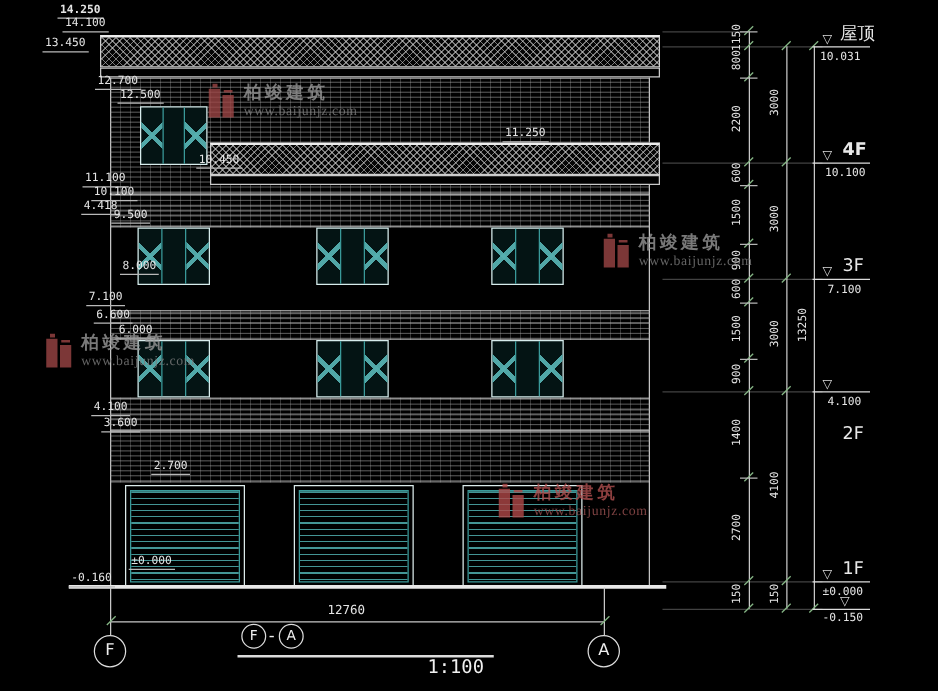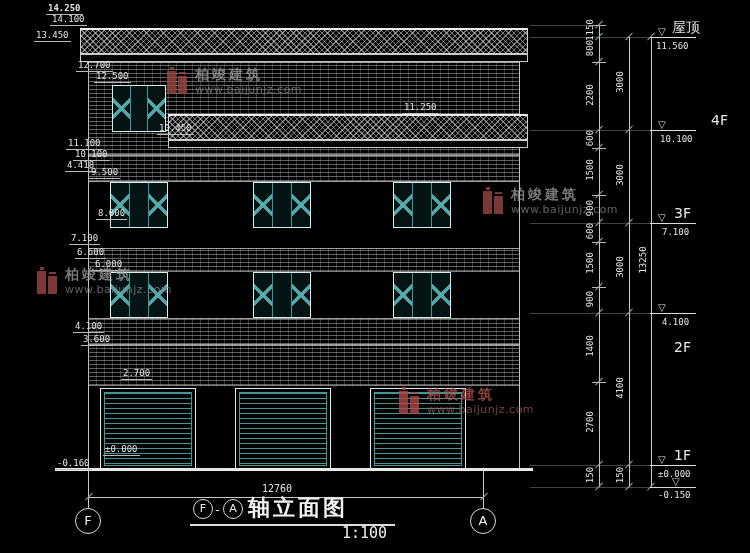--- a/index.html
+++ b/index.html
@@ -40,21 +40,21 @@
   .bubble.big{width:26px;height:26px;line-height:24px;font-size:13px;}
   .bubble.small{width:20px;height:20px;line-height:18px;font-size:11px;}
   .lvlmark-line{position:absolute;height:1px;background:#dcdcdc;}
   .lvlmark-tri{position:absolute;font-size:10px;color:#dcdcdc;line-height:10px;}
   .lvlmark-name{position:absolute;font-size:14px;color:#e8e8e8;white-space:nowrap;line-height:11px;}
   .lvlmark-val{position:absolute;font-family:"DejaVu Sans Mono","Liberation Mono",monospace;
                font-size:9px;color:#e4e4e4;white-space:nowrap;line-height:10px;}
   .wm{position:absolute;display:flex;gap:5px;align-items:flex-start;opacity:.8;}
   .wm-logo{fill:#9c4545;flex:none;}
   .wm-brand{font-size:14px;font-weight:bold;color:#989898;letter-spacing:3px;line-height:1.15;}
-  .wm-url{font-size:11px;color:#7d7d7d;letter-spacing:.5px;margin-top:1px;}
+  .wm-url{font-size:11px;color:#7d7d7d;letter-spacing:.5px;margin-top:1px;font-family:Liberation Serif, serif;}
   .wm.red .wm-brand{color:#b04f4f;}
   .wm.red .wm-url{color:#9d5353;}
   .wm.red .wm-logo{fill:#b04848;}
   .title-name{position:absolute;font-size:22px;font-weight:bold;color:#f0f0f0;letter-spacing:3px;line-height:24px;}
   .title-scale{position:absolute;font-size:15px;color:#f0f0f0;font-family:"DejaVu Sans Mono","Liberation Mono",monospace;line-height:18px;}
   .title-sep{position:absolute;font-size:13px;color:#eee;line-height:14px;}
 </style>
 </head>
 <body>
 
@@ -150,21 +150,20 @@
   <span class="tick" style="left:84px;top:496px;"></span>
   <span class="tick" style="left:479px;top:496px;"></span>
   <span class="dimtxt" style="left:262px;top:484px;font-size:10px;">12760</span>
 
   <div class="bubble big" style="left:75px;top:508px;">F</div>
   <div class="bubble big" style="left:470px;top:508px;">A</div>
 
   <div class="bubble small" style="left:193px;top:499px;">F</div>
   <span class="title-sep" style="left:215px;top:503px;">-</span>
   <div class="bubble small" style="left:223px;top:499px;">A</div>
-  <span class="title-name" style="left:248px;top:496px;">轴立面图</span>
   <span class="title-scale" style="left:342px;top:524px;">1:100</span>
   <div class="abs" style="left:190px;top:524px;width:205px;height:2px;background:#dcdcdc;"></div>
 
   <div class="dim-ext" style="left:530px;top:25px;width:70px;"></div>
   <div class="dim-ext" style="left:530px;top:37px;width:128px;"></div>
   <div class="dim-ext" style="left:530px;top:130px;width:128px;"></div>
   <div class="dim-ext" style="left:530px;top:223px;width:128px;"></div>
   <div class="dim-ext" style="left:530px;top:313px;width:128px;"></div>
   <div class="dim-ext" style="left:530px;top:465px;width:128px;"></div>
   <div class="dim-ext" style="left:530px;top:487px;width:128px;"></div>
@@ -222,25 +221,25 @@
   <span class="rot" style="left:600px;top:170px;">3000</span>
   <span class="rot" style="left:600px;top:262px;">3000</span>
   <span class="rot" style="left:600px;top:383px;">4100</span>
   <span class="rot" style="left:600px;top:470px;">150</span>
 
   <span class="rot" style="left:618px;top:255px;width:50px;">13250</span>
 
   <div class="lvlmark-line" style="left:650px;top:37px;width:46px;"></div>
   <span class="lvlmark-tri" style="left:658px;top:27px;">▽</span>
   <span class="lvlmark-name" style="left:672px;top:22px;">屋顶</span>
-  <span class="lvlmark-val" style="left:656px;top:41px;">11.560</span>
+  <span class="lvlmark-val" style="left:656px;top:41px;">10.031</span>
 
   <div class="lvlmark-line" style="left:650px;top:130px;width:46px;"></div>
   <span class="lvlmark-tri" style="left:658px;top:120px;">▽</span>
-  <span class="lvlmark-name" style="left:711px;top:115px;">4F</span>
+  <span class="lvlmark-name" style="left:674px;top:115px;font-weight:bold;">4F</span>
   <span class="lvlmark-val" style="left:660px;top:134px;">10.100</span>
 
   <div class="lvlmark-line" style="left:650px;top:223px;width:46px;"></div>
   <span class="lvlmark-tri" style="left:658px;top:213px;">▽</span>
   <span class="lvlmark-name" style="left:674px;top:208px;">3F</span>
   <span class="lvlmark-val" style="left:662px;top:227px;">7.100</span>
 
   <div class="lvlmark-line" style="left:650px;top:313px;width:46px;"></div>
   <span class="lvlmark-tri" style="left:658px;top:303px;">▽</span>
   <span class="lvlmark-name" style="left:674px;top:298px;margin-top:44px;">2F</span>

